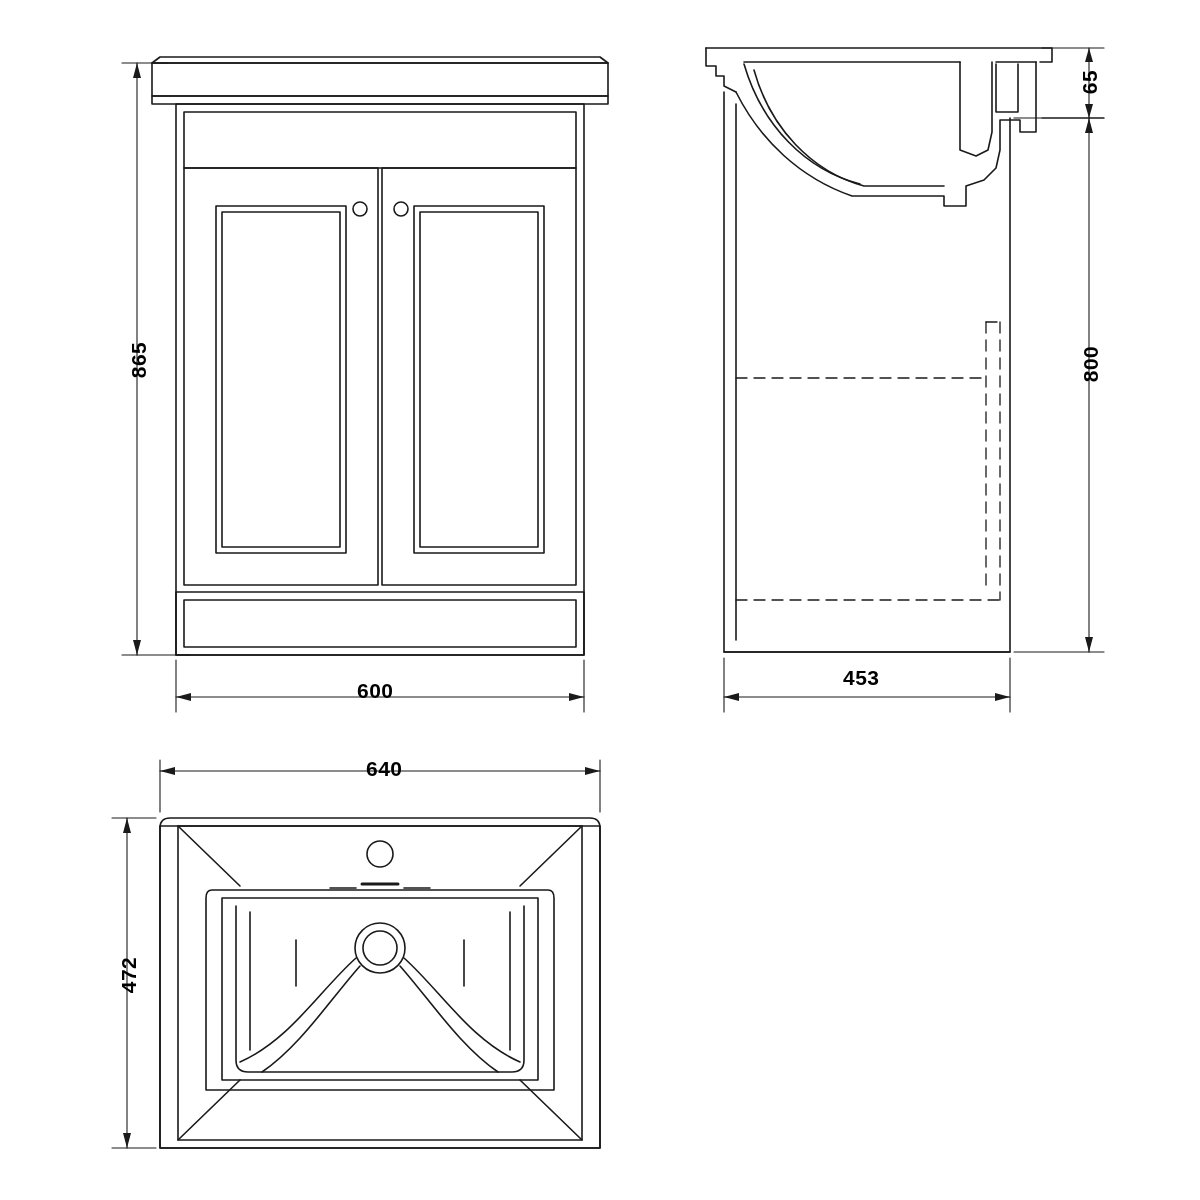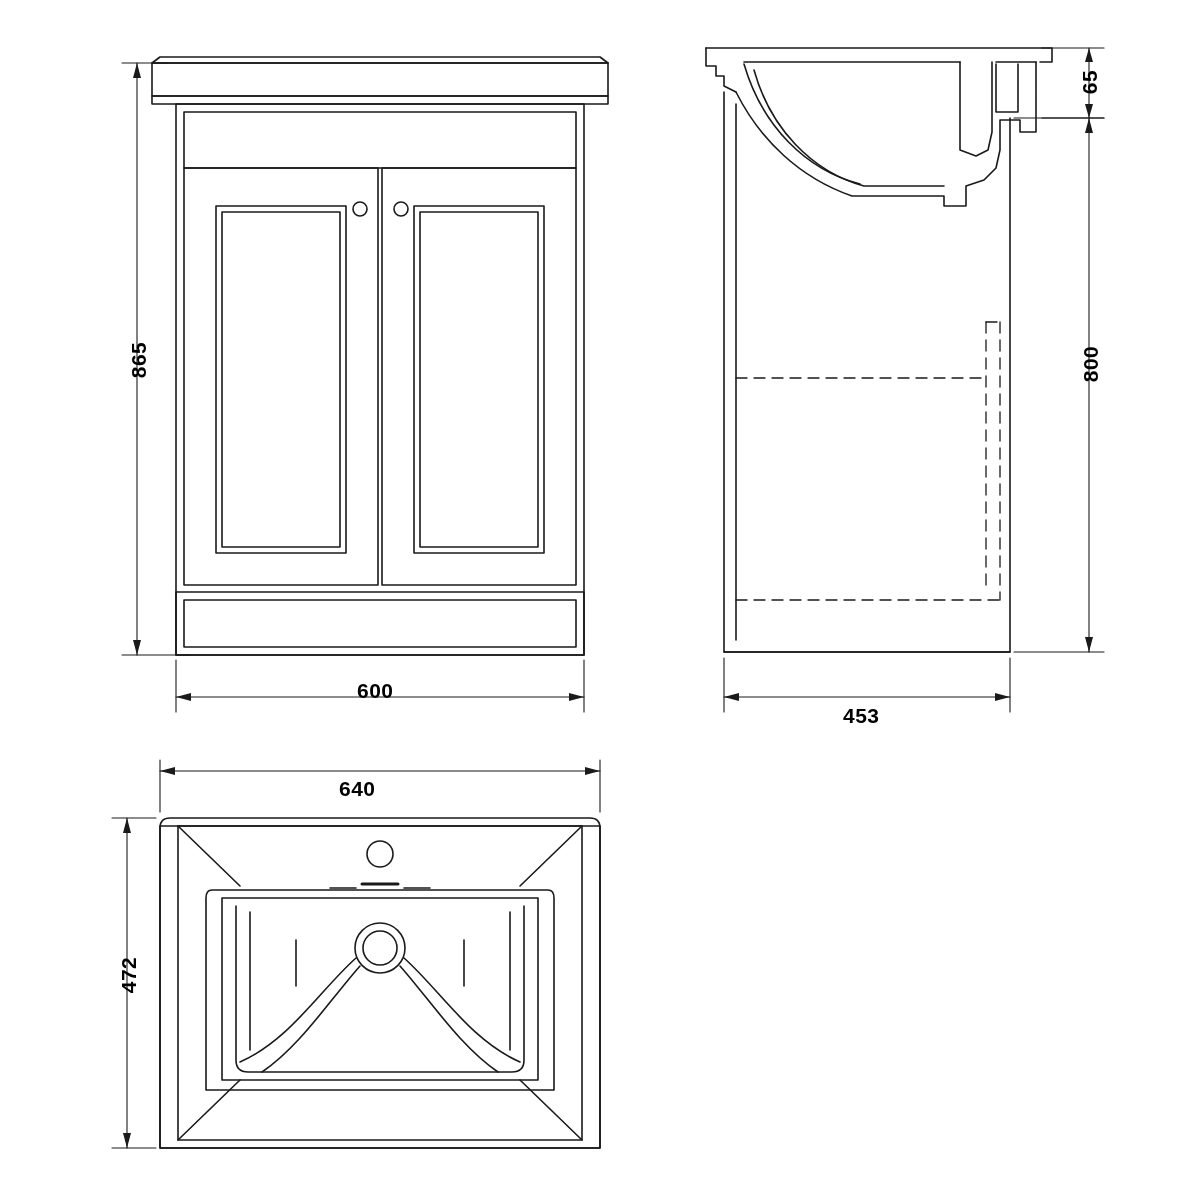--- a/index.html
+++ b/index.html
@@ -193,19 +193,19 @@
   </svg>
 
   <div class="dim-label vert" style="left: 116px; top: 348px; width: 46px; text-align: center;">865</div>
 
   <div class="dim-label" style="left: 357px; top: 679px;">600</div>
 
   <div class="dim-label vert" style="left: 1073px; top: 70px; width: 34px; text-align: center;">65</div>
 
   <div class="dim-label vert" style="left: 1068px; top: 352px; width: 46px; text-align: center;">800</div>
 
-  <div class="dim-label" style="left: 843px; top: 704px;">453</div>
-
-  <div class="dim-label" style="left: 339px; top: 757px; margin-top: 20px;">640</div>
+  <div class="dim-label" style="left: 843px; top: 666px;">453</div>
+
+  <div class="dim-label" style="left: 366px; top: 757px;">640</div>
 
   <div class="dim-label vert" style="left: 106px; top: 963px; width: 46px; text-align: center;">472</div>
 
 </div>
 
 </body></html>

